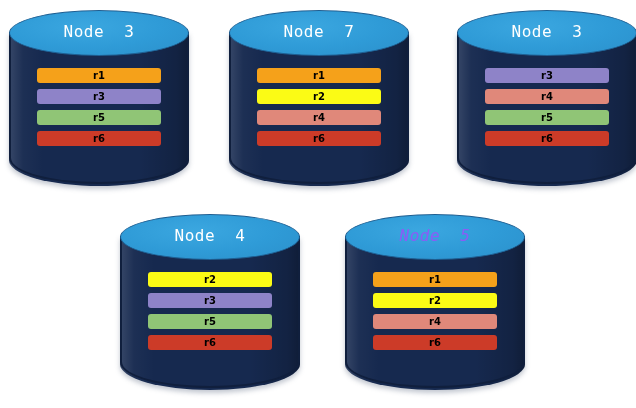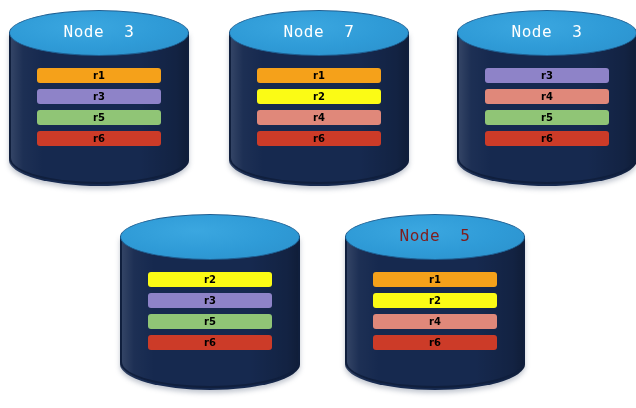--- a/index.html
+++ b/index.html
@@ -154,32 +154,33 @@
         <div class="shard" style="background: rgb(142, 131, 200); color: rgb(0, 0, 0);">r3</div>
         <div class="shard" style="background: rgb(224, 136, 122); color: rgb(0, 0, 0);">r4</div>
         <div class="shard" style="background: rgb(144, 197, 118); color: rgb(0, 0, 0);">r5</div>
         <div class="shard" style="background: rgb(204, 59, 40); color: rgb(0, 0, 0);">r6</div>
       </div>
     </div>
     <div class="node" style="left: 120px; top: 214px;">
       <div class="cyl-body" style="background: rgb(22, 41, 79);"></div>
       <div class="cyl-outline"></div>
       <div class="cyl-top"></div>
+      <div class="node-label" style="color: rgb(255, 255, 255);">Node  4</div>
       <div class="shards">
         <div class="shard" style="background: rgb(251, 251, 21); color: rgb(0, 0, 0);">r2</div>
         <div class="shard" style="background: rgb(142, 131, 200); color: rgb(0, 0, 0);">r3</div>
         <div class="shard" style="background: rgb(144, 197, 118); color: rgb(0, 0, 0);">r5</div>
         <div class="shard" style="background: rgb(204, 59, 40); color: rgb(0, 0, 0);">r6</div>
       </div>
     </div>
     <div class="node" style="left: 345px; top: 214px;">
       <div class="cyl-body" style="background: rgb(22, 41, 79);"></div>
       <div class="cyl-outline"></div>
       <div class="cyl-top"></div>
-      <div class="node-label" style="color: #7f1d1d;">Node  5</div>
+      <div class="node-label" style="color: #8b5cf6; font-style: italic;">Node  5</div>
       <div class="shards">
         <div class="shard" style="background: rgb(245, 161, 26); color: rgb(0, 0, 0);">r1</div>
         <div class="shard" style="background: rgb(251, 251, 21); color: rgb(0, 0, 0);">r2</div>
         <div class="shard" style="background: rgb(224, 136, 122); color: rgb(0, 0, 0);">r4</div>
         <div class="shard" style="background: rgb(204, 59, 40); color: rgb(0, 0, 0);">r6</div>
       </div>
     </div>
   </div>
 
 </body></html>

